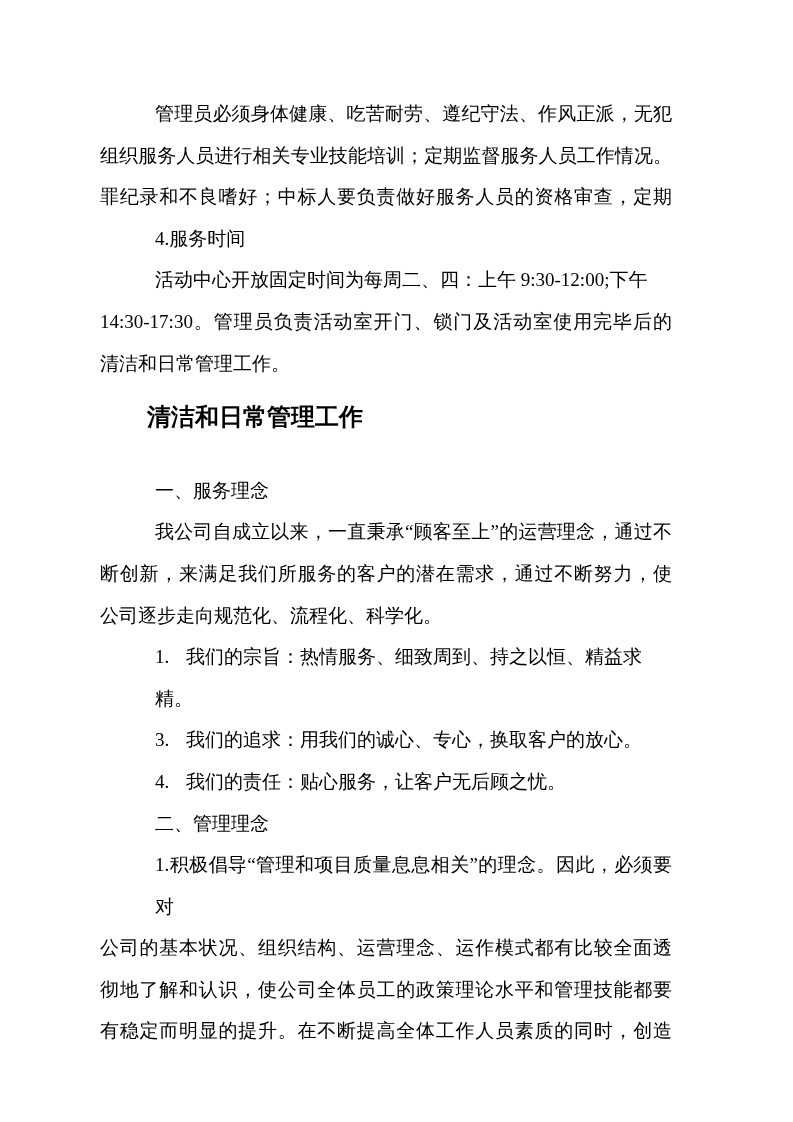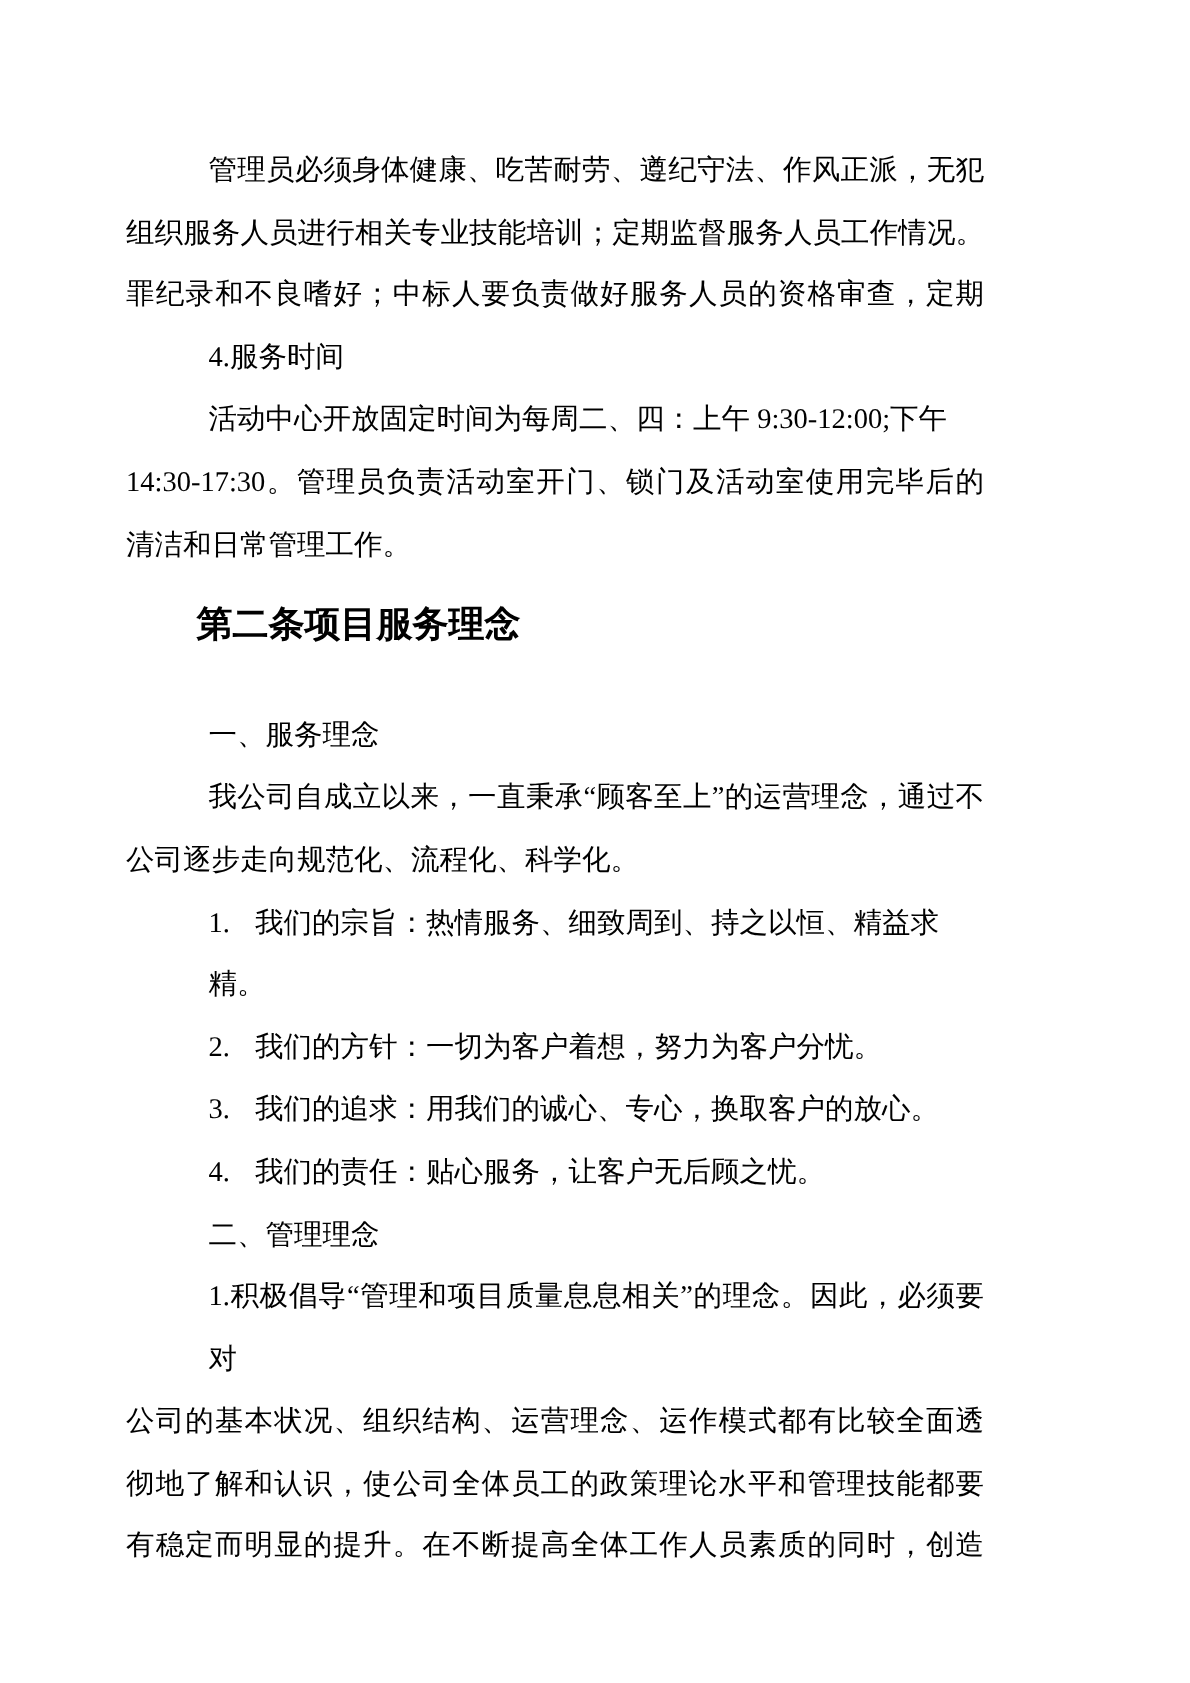--- a/index.html
+++ b/index.html
@@ -12,21 +12,21 @@
     width: 793px;
     height: 1122px;
     background: #ffffff;
     overflow: hidden;
     font-family: "Liberation Serif", "DejaVu Serif", serif;
     color: #000000;
   }
   .doc-body {
     position: absolute;
     top: 0;
-    left: 84px;
+    left: 100px;
     width: 572px;
     padding-top: 93px;
     font-size: 19px;
     line-height: 41.6px;
   }
   .block { margin: 0; }
   .line {
     white-space: pre-wrap;
     text-align: left;
   }
@@ -72,34 +72,32 @@
       </div>
       <div class="block p">
         <div class="line ind">4.服务时间</div>
       </div>
       <div class="block p">
         <div class="line ind">活动中心开放固定时间为每周二、四：上午 9:30-12:00;下午</div>
         <div class="line fill">14:30-17:30。管理员负责活动室开门、锁门及活动室使用完毕后的</div>
         <div class="line">清洁和日常管理工作。</div>
       </div>
       <div class="block h">
-        <div class="line">第二条项目服务理念</div>
+        <div class="line">清洁和日常管理工作</div>
       </div>
       <div class="block p">
         <div class="line ind">一、服务理念</div>
       </div>
       <div class="block p">
         <div class="line fill ind">我公司自成立以来，一直秉承“顾客至上”的运营理念，通过不</div>
+        <div class="line fill">断创新，来满足我们所服务的客户的潜在需求，通过不断努力，使</div>
         <div class="line">公司逐步走向规范化、流程化、科学化。</div>
       </div>
       <div class="block li">
         <div class="line"><span class="num">1.</span><span>我们的宗旨：热情服务、细致周到、持之以恒、精益求精。</span></div>
-      </div>
-      <div class="block li">
-        <div class="line"><span class="num">2.</span><span>我们的方针：一切为客户着想，努力为客户分忧。</span></div>
       </div>
       <div class="block li">
         <div class="line"><span class="num">3.</span><span>我们的追求：用我们的诚心、专心，换取客户的放心。</span></div>
       </div>
       <div class="block li">
         <div class="line"><span class="num">4.</span><span>我们的责任：贴心服务，让客户无后顾之忧。</span></div>
       </div>
       <div class="block p">
         <div class="line ind">二、管理理念</div>
       </div>

